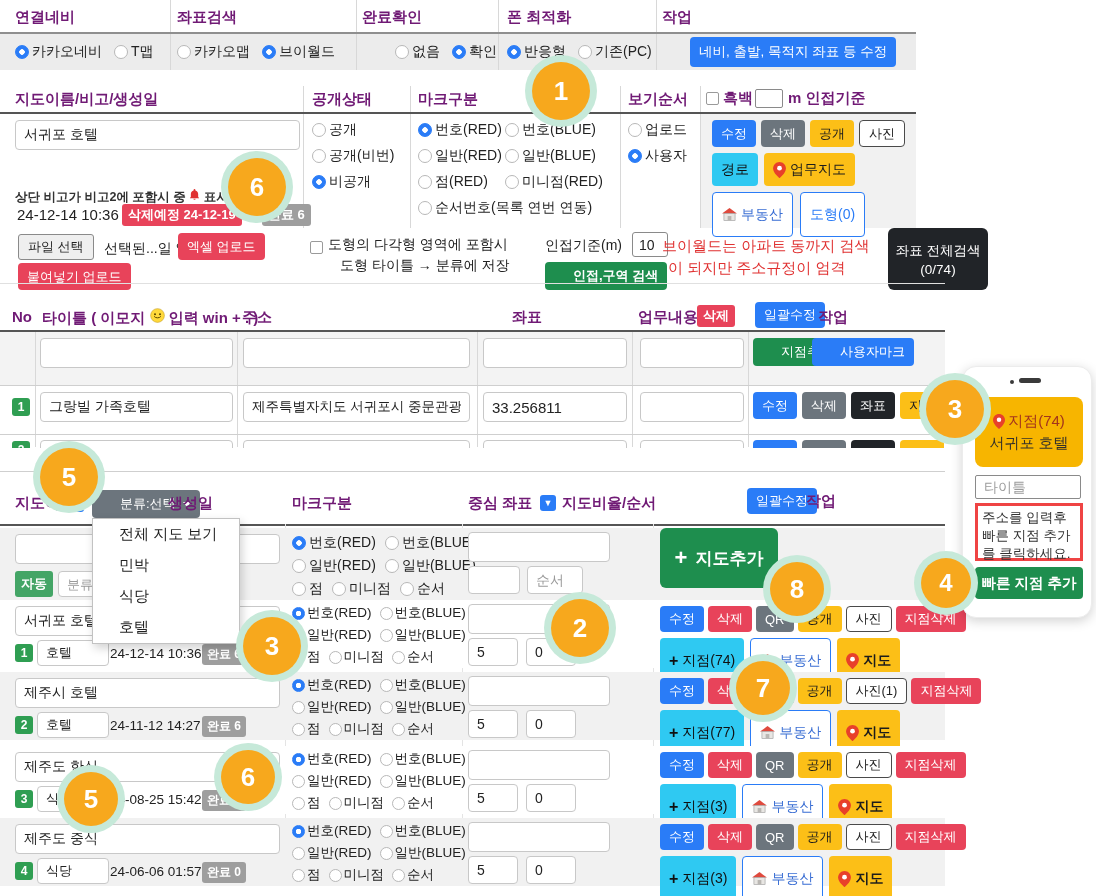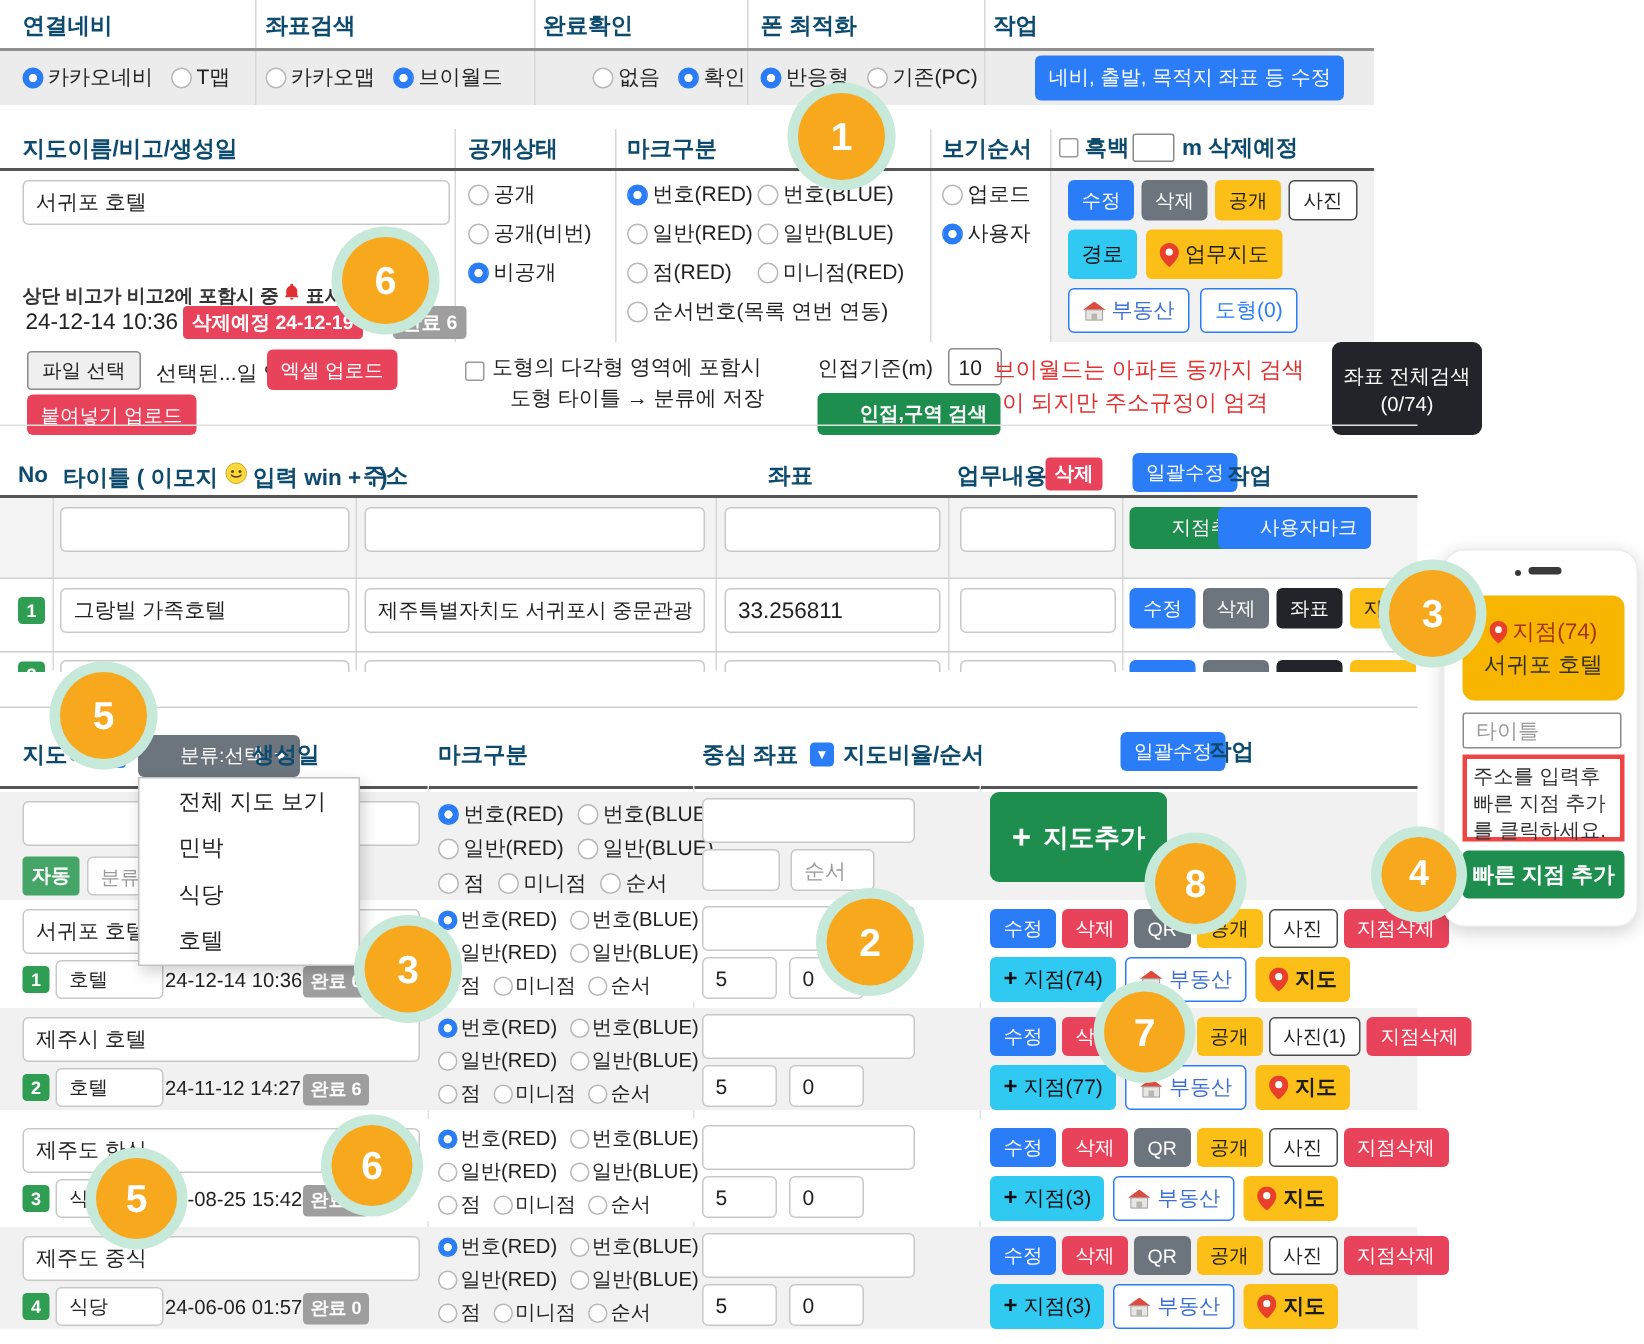--- a/index.html
+++ b/index.html
@@ -1,28 +1,28 @@
 <!DOCTYPE html>
 <html><head>
 <meta charset="utf-8">
 <style>
 *{margin:0;padding:0;box-sizing:border-box;}
 html,body{background:#fff;}
 body{font-family:"Liberation Sans","DejaVu Sans",sans-serif;}
 .page{position:relative;width:1096px;height:896px;background:#fff;color:#111;overflow:hidden;}
-.hdr{position:absolute;font-size:15px;font-weight:bold;color:#0c4a6e;white-space:nowrap;}
+.hdr{position:absolute;font-size:15px;font-weight:bold;color:#701a75;white-space:nowrap;}
 .txt{position:absolute;font-size:14px;color:#222;white-space:nowrap;}
 .vline{position:absolute;width:1px;background:#d8d8d8;}
 .hline{position:absolute;height:1px;background:#cfcfcf;}
 .hline2{position:absolute;height:2px;background:#555;}
 .band{position:absolute;}
 .inp{position:absolute;border:1px solid #c8c8c8;border-radius:4px;background:#fff;font-size:14px;color:#222;padding:0 8px;font-family:inherit;outline:none;}
 .inp::placeholder{color:#9a9a9a;}
 .btn{display:inline-flex;align-items:center;justify-content:center;gap:4px;border:none;border-radius:4px;font-size:13px;font-family:inherit;white-space:nowrap;cursor:pointer;padding:0 9px;height:26px;}
-.h27{height:27px;}.h28{height:28px;padding-left:28px;}.h30{height:30px;font-size:14px;}.h33{height:33px;font-size:14px;}
+.h27{height:27px;}.h28{height:28px;padding-left:28px;}.h30{height:45px;font-size:14px;}.h33{height:33px;font-size:14px;}
 .b-blue{background:#2a7cf7;color:#fff;}
 .b-red{background:#e8435a;color:#fff;}
 .b-gray{background:#6c757d;color:#fff;}
 .b-yellow{background:#fcbf17;color:#1c1c1c;}
 .b-cyan{background:#2fc9f2;color:#101010;}
 .b-green{background:#1e8e4e;color:#fff;}
 .b-dark{background:#212428;color:#fff;}
 .b-white{background:#fff;border:1px solid #4a4a4a;color:#222;}
 .b-oblue{background:#fff;border:1px solid #2a7cf7;color:#3b6fd4;}
 .rd{display:inline-block;width:14px;height:14px;border-radius:50%;border:1px solid #b8b8b8;background:#fff;flex:none;}
@@ -122,21 +122,21 @@
   <div class="hline2" style="left:0;top:112px;width:916px;"></div>
 
   <div class="hdr" style="left:15px;top:90px;">지도이름/비고/생성일</div>
   <div class="hdr" style="left:312px;top:90px;">공개상태</div>
   <div class="hdr" style="left:418px;top:90px;">마크구분</div>
   <div class="hdr" style="left:628px;top:90px;">보기순서</div>
 
   <span class="cb" style="position:absolute;left:706px;top:92px;"></span>
   <div class="hdr" style="left:723px;top:89px;">흑백</div>
   <input class="inp" style="left: 755px; top: 89px; width: 28px; height: 19px; padding: 0px 3px; border-color: rgb(138, 138, 138); border-radius: 2px;">
-  <div class="hdr" style="left:788px;top:89px;">m 삭제예정</div>
+  <div class="hdr" style="left:788px;top:89px;">m 인접기준</div>
 
   <input class="inp" style="left: 15px; top: 120px; width: 285px; height: 30px;" value="서귀포 호텔">
   <div class="txt" style="left:15px;top:189px;font-size:12.5px;font-weight:600;color:#333;">
     <span>상단 비고가 비고2에 포함시 중</span>
     <svg class="icon" width="11" height="12" viewBox="0 0 24 26">
         <path d="M12 0c1.2 0 2 .9 2 2v1c3.5.9 6 4 6 7.8V17l2 3H2l2-3v-6.2C4 7 6.5 3.9 10 3V2c0-1.1.8-2 2-2z" fill="#e03131"></path>
         <path d="M9.5 21a2.5 2.5 0 005 0z" fill="#e03131"></path>
       </svg>
     <span>표시</span>
   </div>

